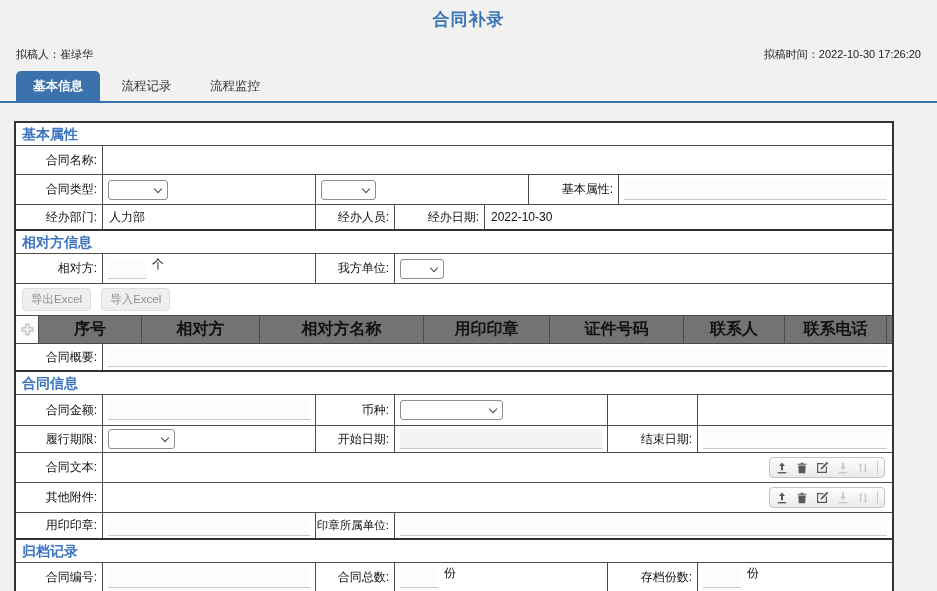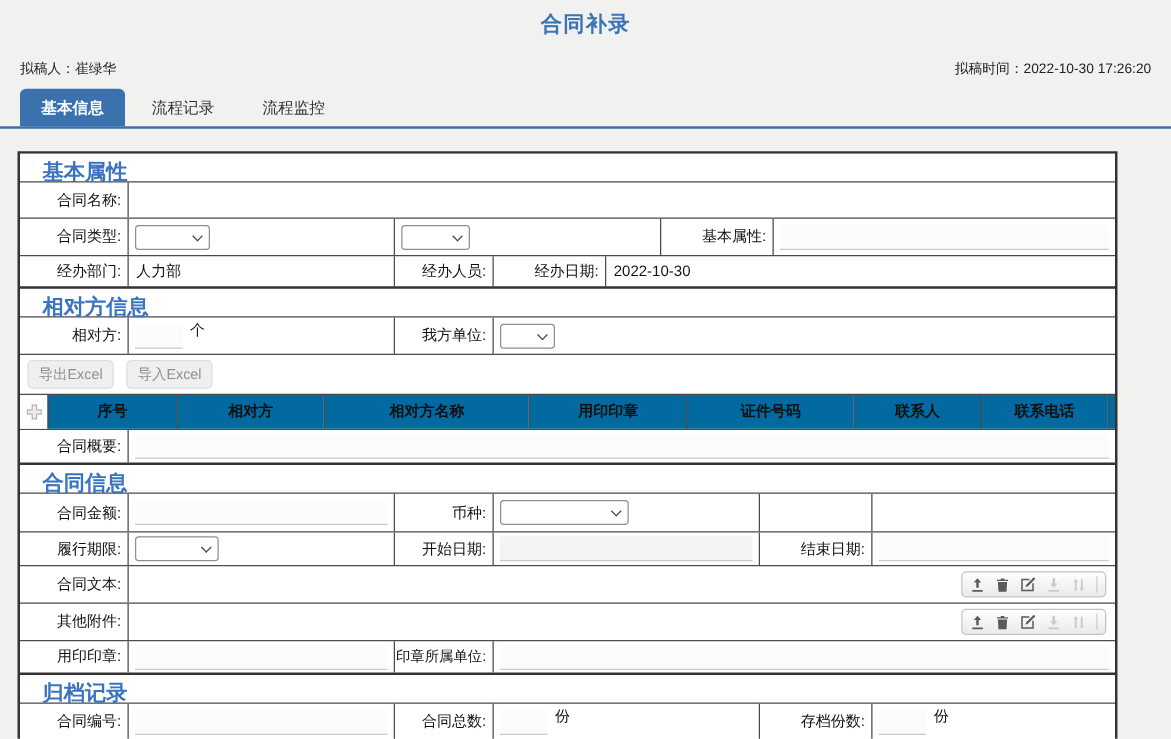--- a/index.html
+++ b/index.html
@@ -18,40 +18,40 @@
 
   
   .ftable{margin:18px 0 0 14px;width:880px;border:2px solid #333;background:#fff;box-sizing:border-box}
   .trow{display:flex;align-items:stretch;background:#fff;border-top:1px solid #4b4b4b}
   .trow:first-child{border-top:none}
   .trow.sec{border-top:2px solid #333}
   .cell{display:flex;align-items:center;box-sizing:border-box;overflow:hidden}
   .bl{border-left:1px solid #4b4b4b}
   .lab{justify-content:flex-end;padding-right:5px;font-size:12px;white-space:nowrap}
   .val{padding-left:6px;font-size:12px}
-  .sec-title{font-size:17px;font-weight:bold;color:#3a74c0;padding:3px 18px}
+  .sec-title{font-size:14px;font-weight:bold;color:#3a74c0;padding:3px 6px}
 
   
   .w-l1{width:86px}.w-f1{width:213px}.w-l2{width:79px}.w-f2{width:213px}.w-l3{width:90px}.w-f3{flex:1}
   .w-full{flex:1}
 
   
   .uin{border:none;outline:none;background:#fcfcfc;border-bottom:1px solid #c9c9c9;height:17px;font:12px "Liberation Sans",sans-serif;margin:0 5px;flex:1;min-width:0}
   .uin.sm{flex:0 0 34px;width:34px;margin-right:2px}
   .unit{font-size:12px;transform:translateY(-4px);margin-left:4px}
   .select{position:relative;display:inline-block;height:20px;background:#fff;border:1px solid #8f8f8f;border-radius:3px;margin-left:5px;box-sizing:border-box}
   .select::after{content:"";position:absolute;right:6px;top:5px;width:5px;height:5px;border-right:1.5px solid #444;border-bottom:1.5px solid #444;transform:rotate(45deg)}
   .sel-60{width:60px}.sel-55{width:55px}.sel-44{width:44px}.sel-103{width:103px}.sel-67{width:67px}
 
   
   .btnrow{padding:5px 6px;gap:6px}
   .xbtn{font:11.5px "Liberation Sans",sans-serif;color:#8f8f8f;background:#efefef;border:1px solid #ddd;border-radius:4px;padding:3px 8px;margin-right:4px;cursor:pointer}
 
   
-  .gh{font-size:12px;font-weight:600;justify-content:center;background:#0369a1}
+  .gh{font-size:16px;font-weight:600;justify-content:center;background:#737373}
   .gh-plus{width:22px;justify-content:center;background:#fdfdfd}
   .gw0{width:103px}.gw1{width:118px}.gw2{width:164px}.gw3{width:126px}.gw4{width:134px}.gw5{width:101px}.gw6{width:102px}.gw7{flex:1}
 
   
   .field-right{justify-content:flex-end;padding-right:7px}
   .toolbar{display:flex;align-items:center;gap:8px;border:1px solid #c2c2c2;border-radius:4px;padding:3px 6px;background:linear-gradient(#fefefe,#eaeaea)}
   .tbico{display:inline-flex;align-items:center;cursor:pointer;line-height:0}
   .ic-on{color:#5a5a5a}.ic-off{color:#c9c9c9}
   .tbsep{width:1px;height:13px;background:#ccc}
 </style>

